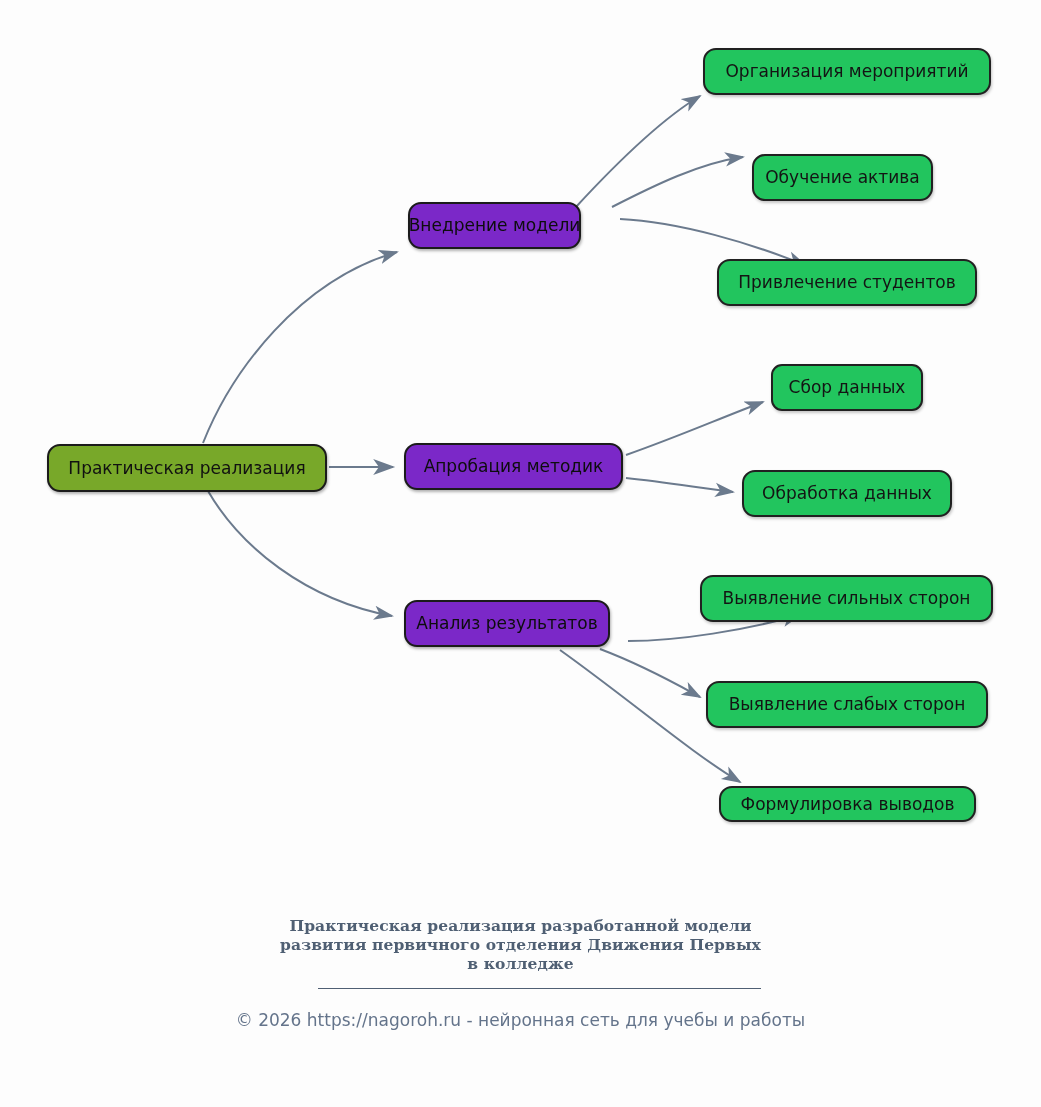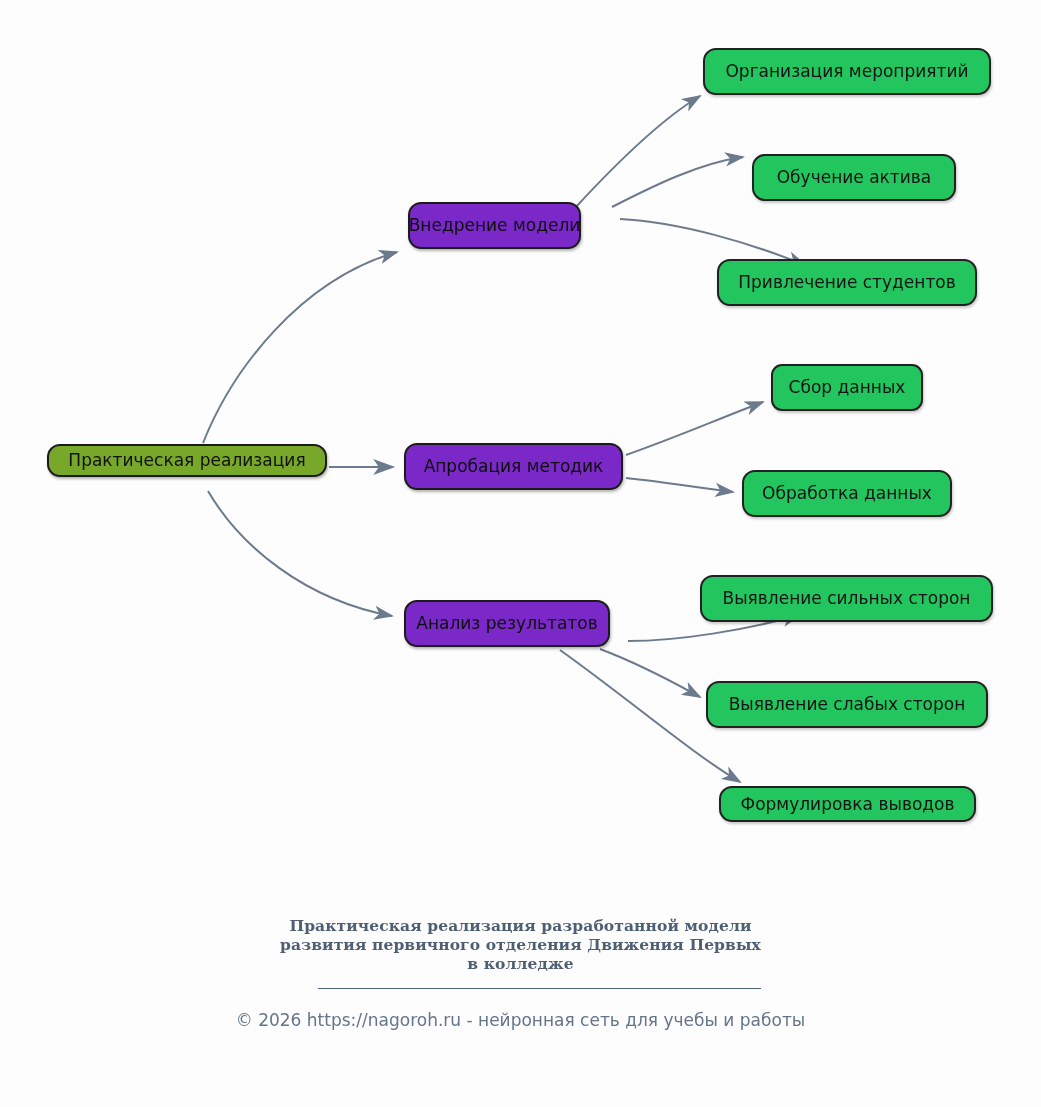--- a/index.html
+++ b/index.html
@@ -113,31 +113,31 @@
     <path d="M 620,219 C 680,222 750,243 805,265" fill="none" stroke="#6b7a8d" stroke-width="2" marker-end="url(#arrow)"></path>
 
     <path d="M 626,455 C 680,436 718,419 763,402" fill="none" stroke="#6b7a8d" stroke-width="2" marker-end="url(#arrow)"></path>
     <path d="M 626,478 C 665,482 700,488 733,492" fill="none" stroke="#6b7a8d" stroke-width="2" marker-end="url(#arrow)"></path>
 
     <path d="M 628,641 C 680,641 745,630 800,615" fill="none" stroke="#6b7a8d" stroke-width="2" marker-end="url(#arrow)"></path>
     <path d="M 600,649 C 645,666 680,686 700,697" fill="none" stroke="#6b7a8d" stroke-width="2" marker-end="url(#arrow)"></path>
     <path d="M 560,650 C 630,700 690,752 740,782" fill="none" stroke="#6b7a8d" stroke-width="2" marker-end="url(#arrow)"></path>
   </svg>
 
-  <div class="node node-root" style="left:47px; top:444px; width:280px; height:33px;">
+  <div class="node node-root" style="left:47px; top:444px; width:280px; height:48px;">
     <span class="node-label">Практическая реализация</span>
   </div>
 
   <div class="node node-branch" style="left:408px; top:202px; width:173px; height:47px;">
     <span class="node-label">Внедрение модели</span>
   </div>
   <div class="node node-leaf" style="left:703px; top:48px; width:288px; height:47px;">
     <span class="node-label">Организация мероприятий</span>
   </div>
-  <div class="node node-leaf" style="left:752px; top:154px; width:204px; height:47px;">
+  <div class="node node-leaf" style="left:752px; top:154px; width:181px; height:47px;">
     <span class="node-label">Обучение актива</span>
   </div>
   <div class="node node-leaf" style="left:717px; top:259px; width:260px; height:47px;">
     <span class="node-label">Привлечение студентов</span>
   </div>
 
   <div class="node node-branch" style="left:404px; top:443px; width:219px; height:47px;">
     <span class="node-label">Апробация методик</span>
   </div>
   <div class="node node-leaf" style="left:771px; top:364px; width:152px; height:47px;border-radius:11px;">

